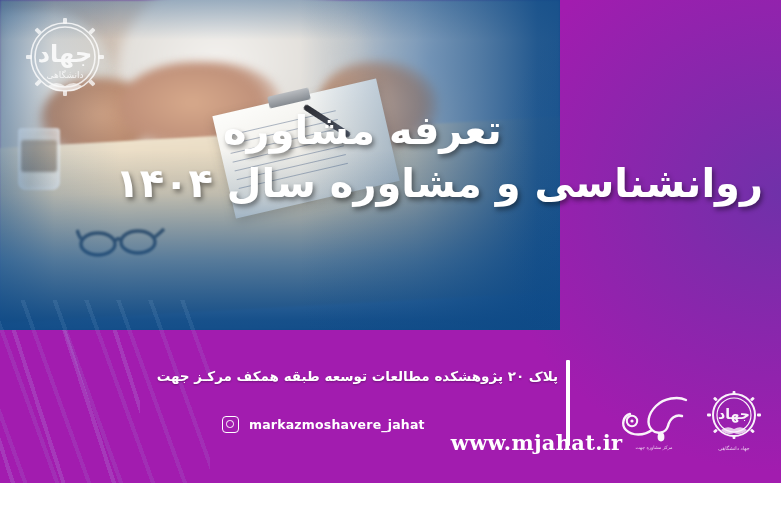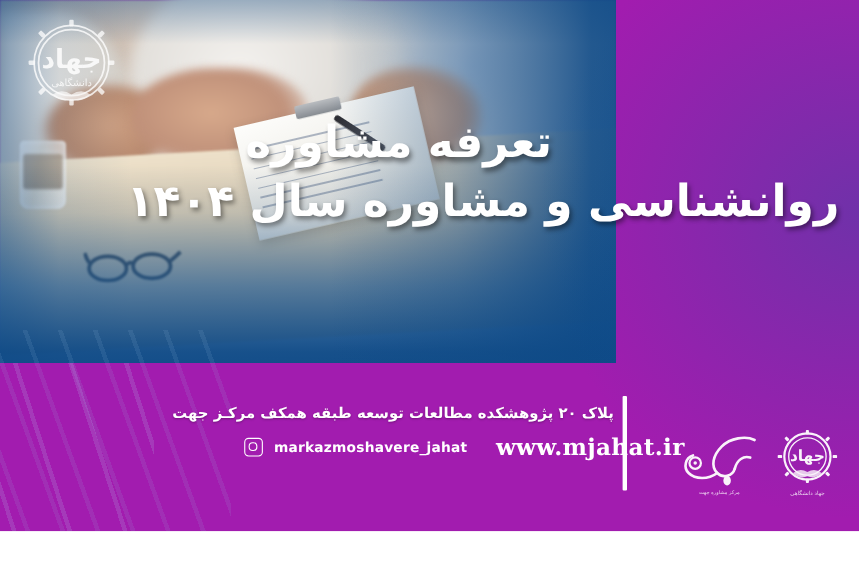--- a/index.html
+++ b/index.html
@@ -392,20 +392,21 @@
     font-weight: bold;
     letter-spacing: 0.2px;
   }
   .website {
     color: #ffffff;
     font-size: 21px;
     font-weight: bold;
     font-family: "DejaVu Serif", "Liberation Serif", serif;
     letter-spacing: 0.3px;
     margin-left: 16px;
+    margin-top: 36px;
   }
   .divider-bar {
     position: absolute;
     left: 566px;
     top: 10px;
     width: 4px;
     height: 86px;
     background: #ffffff;
     border-radius: 1px;
   }

